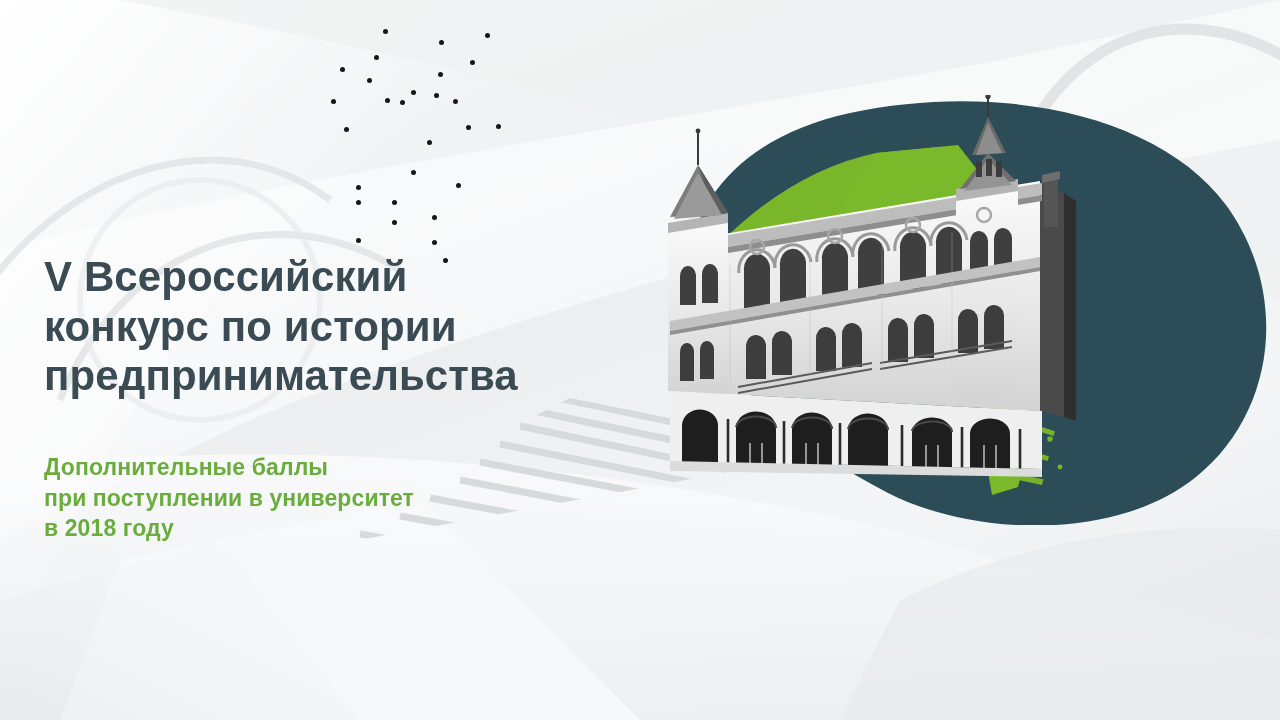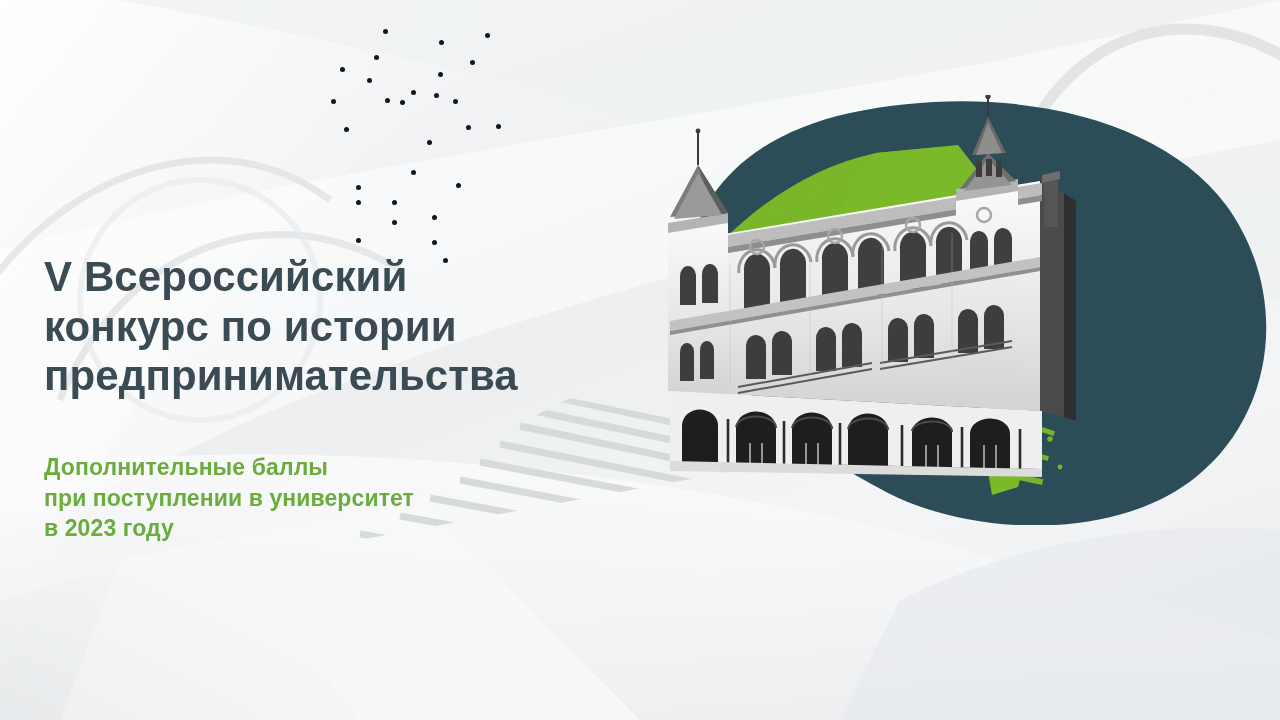--- a/index.html
+++ b/index.html
@@ -399,15 +399,15 @@
   </div>
 
   <div class="text-col">
     <h1 class="title">V Всероссийский
 конкурс по истории
 предпринимательства</h1>
   </div>
 
   <p class="subtitle">Дополнительные баллы
 при поступлении в университет
-в 2023 году</p>
+в 2018 году</p>
 
 </div>
 
 </body></html>

